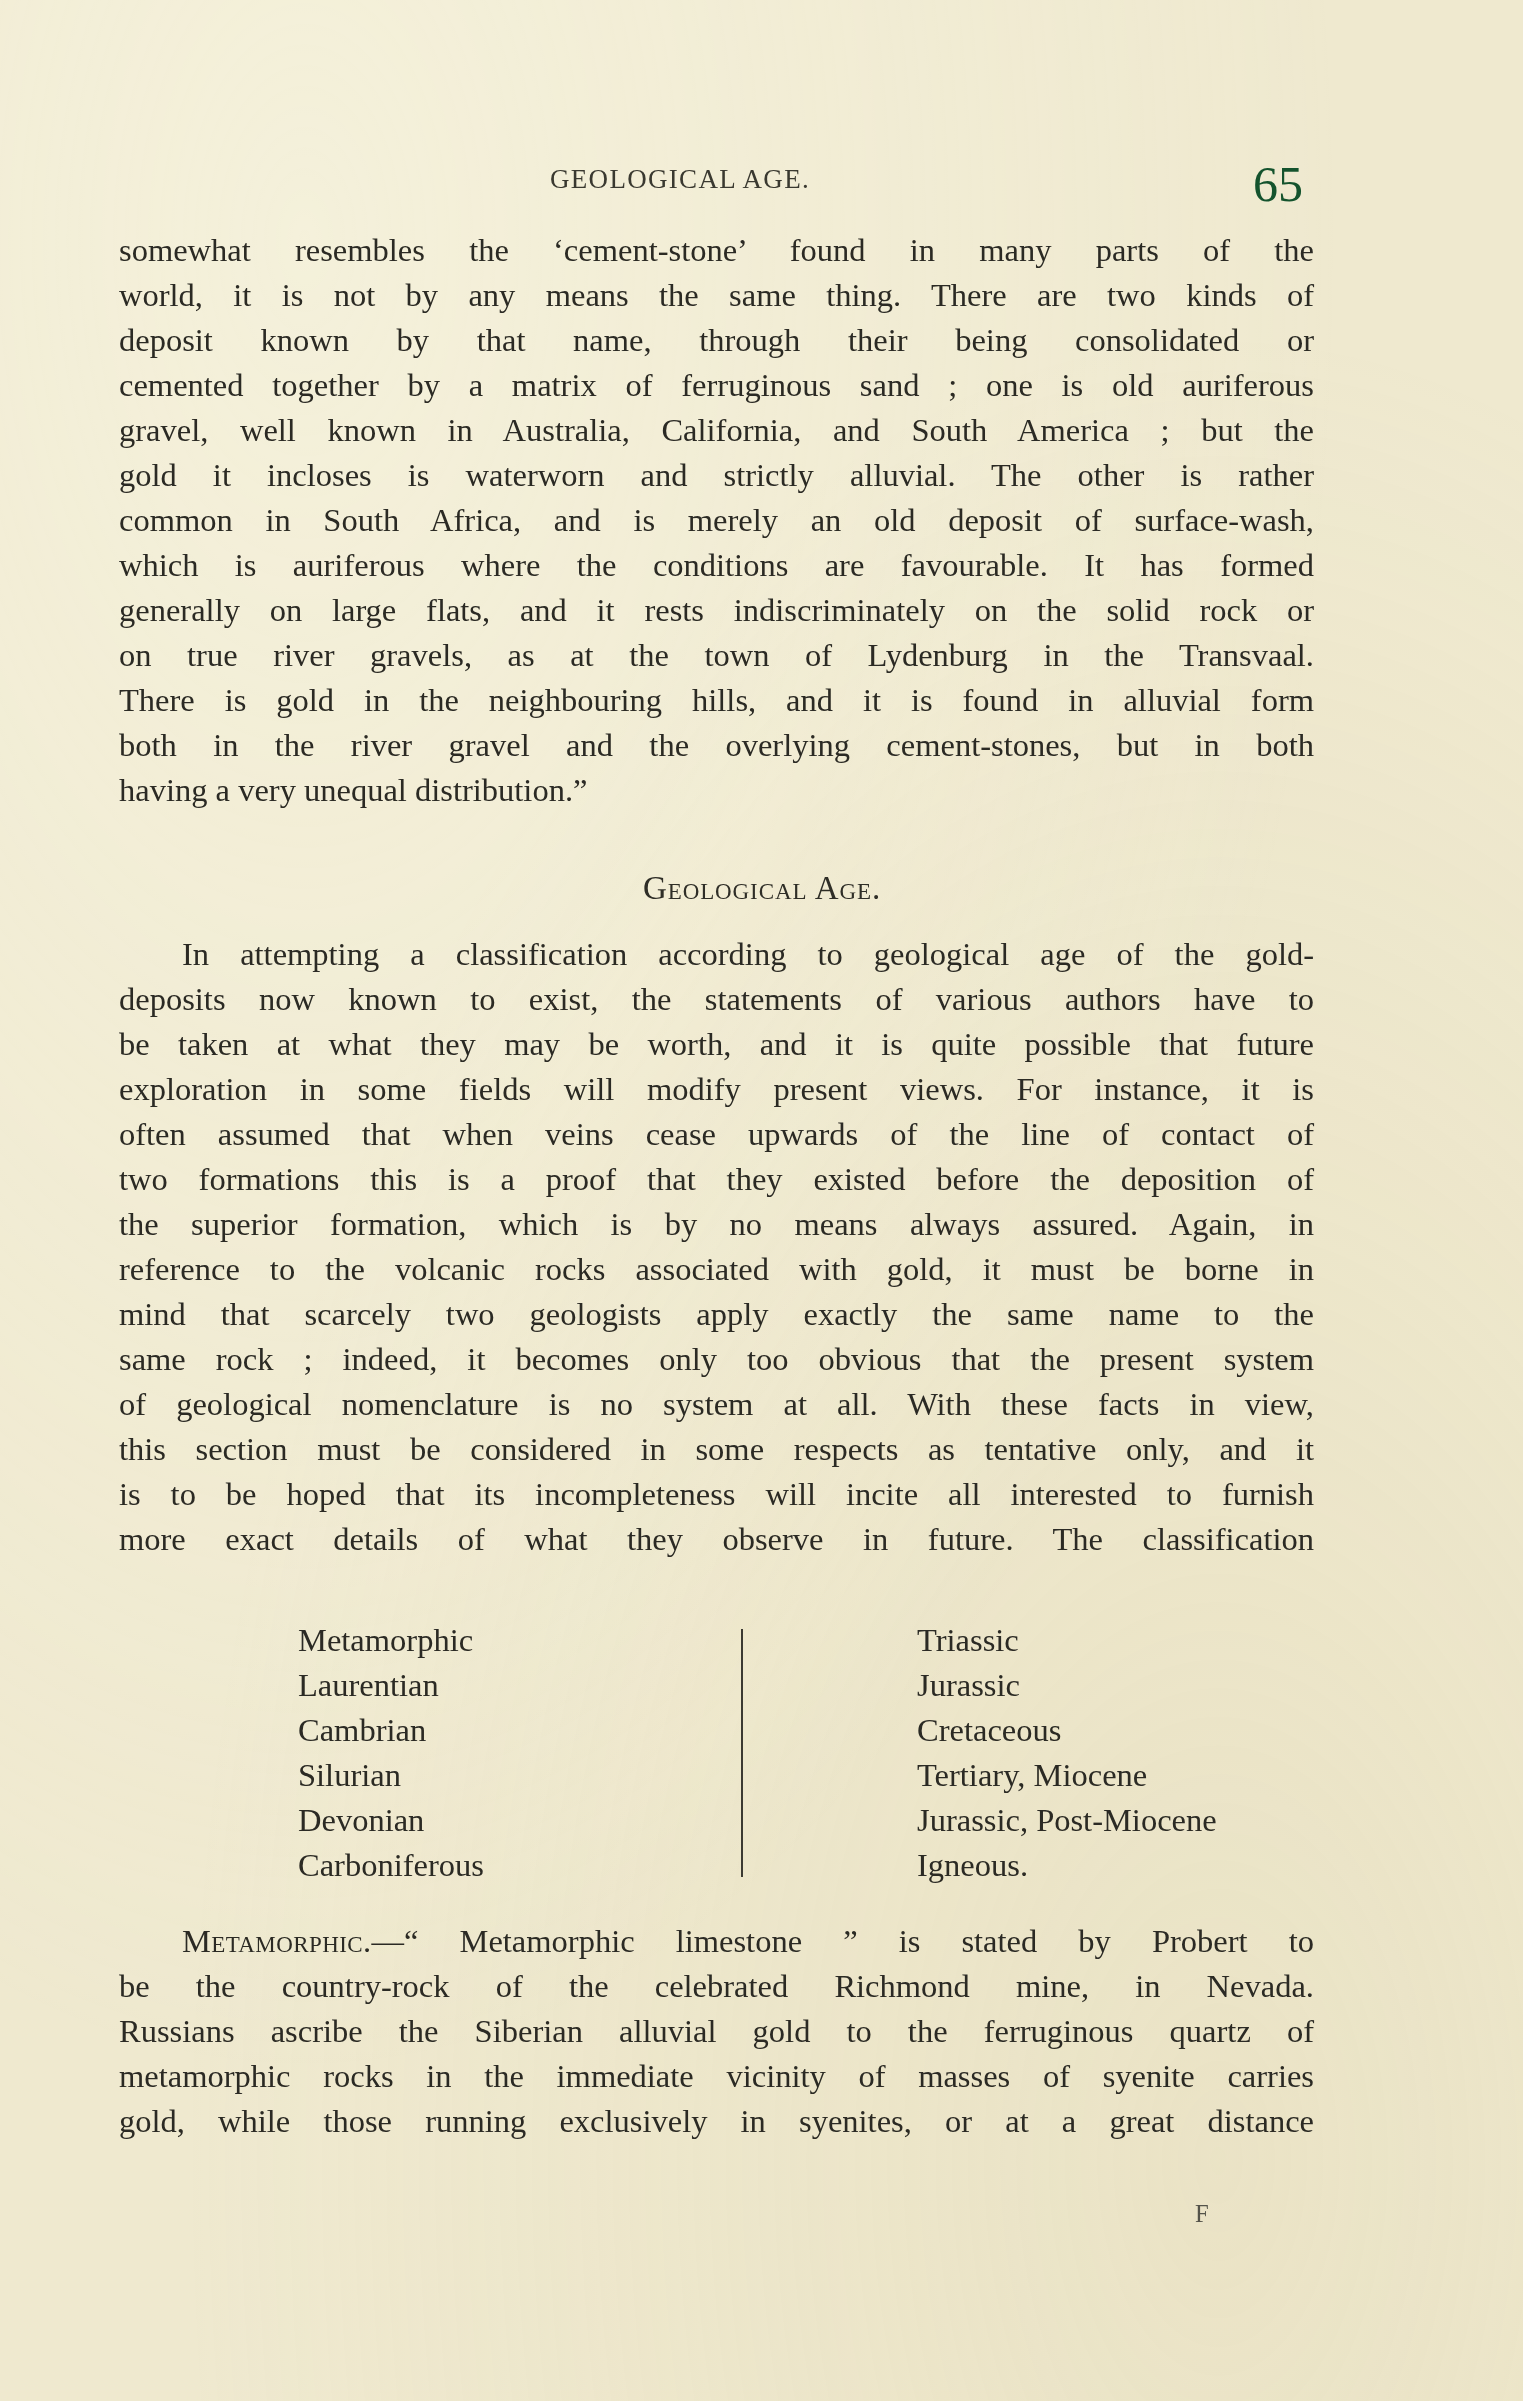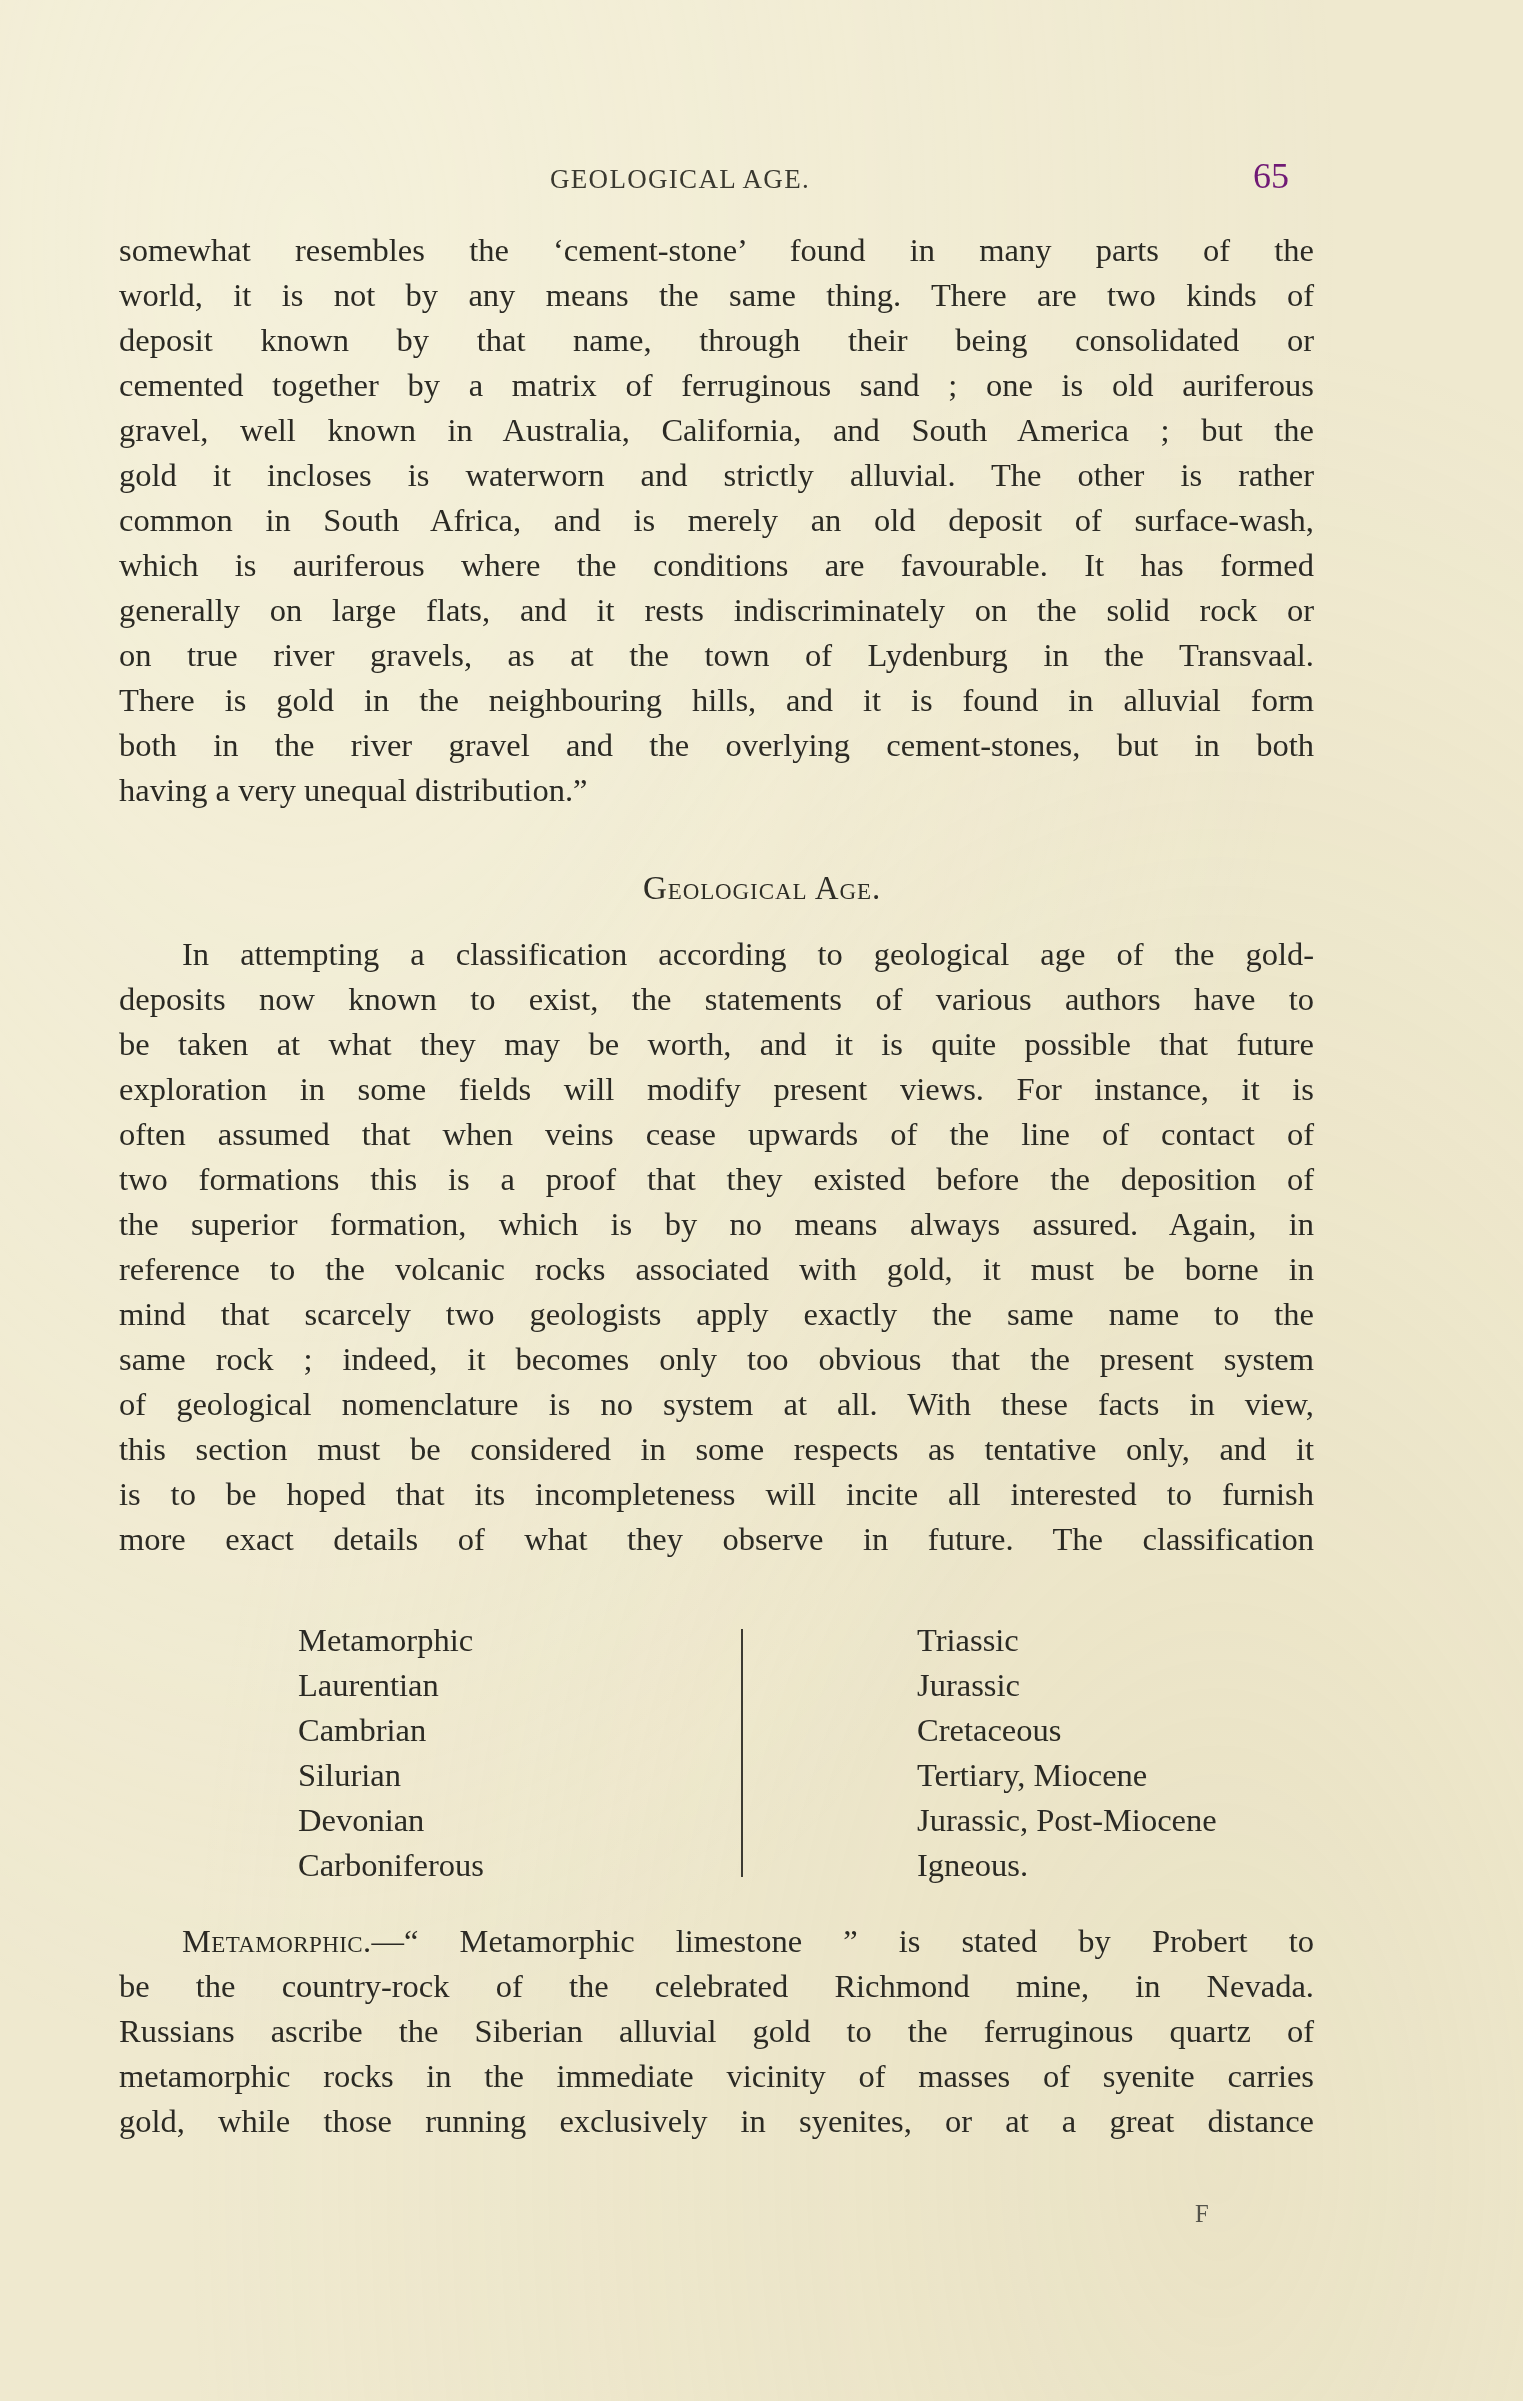--- a/index.html
+++ b/index.html
@@ -35,22 +35,22 @@
       left: 550px;
       top: 3.5px;
       font-size: 27px;
       letter-spacing: 1.3px;
       color: #3a3930;
     }
     .page-number {
       position: absolute;
       left: 1253px;
       top: -5.3px;
-      font-size: 36px;
-      color: #701a75;
+      font-size: 50px;
+      color: #14532d;
     }
     .text-block {
       position: absolute;
       left: 119px;
       width: 1195px;
       font-size: 32.5px;
       line-height: 45px;
       text-align: justify;
       text-align-last: auto;
     }

